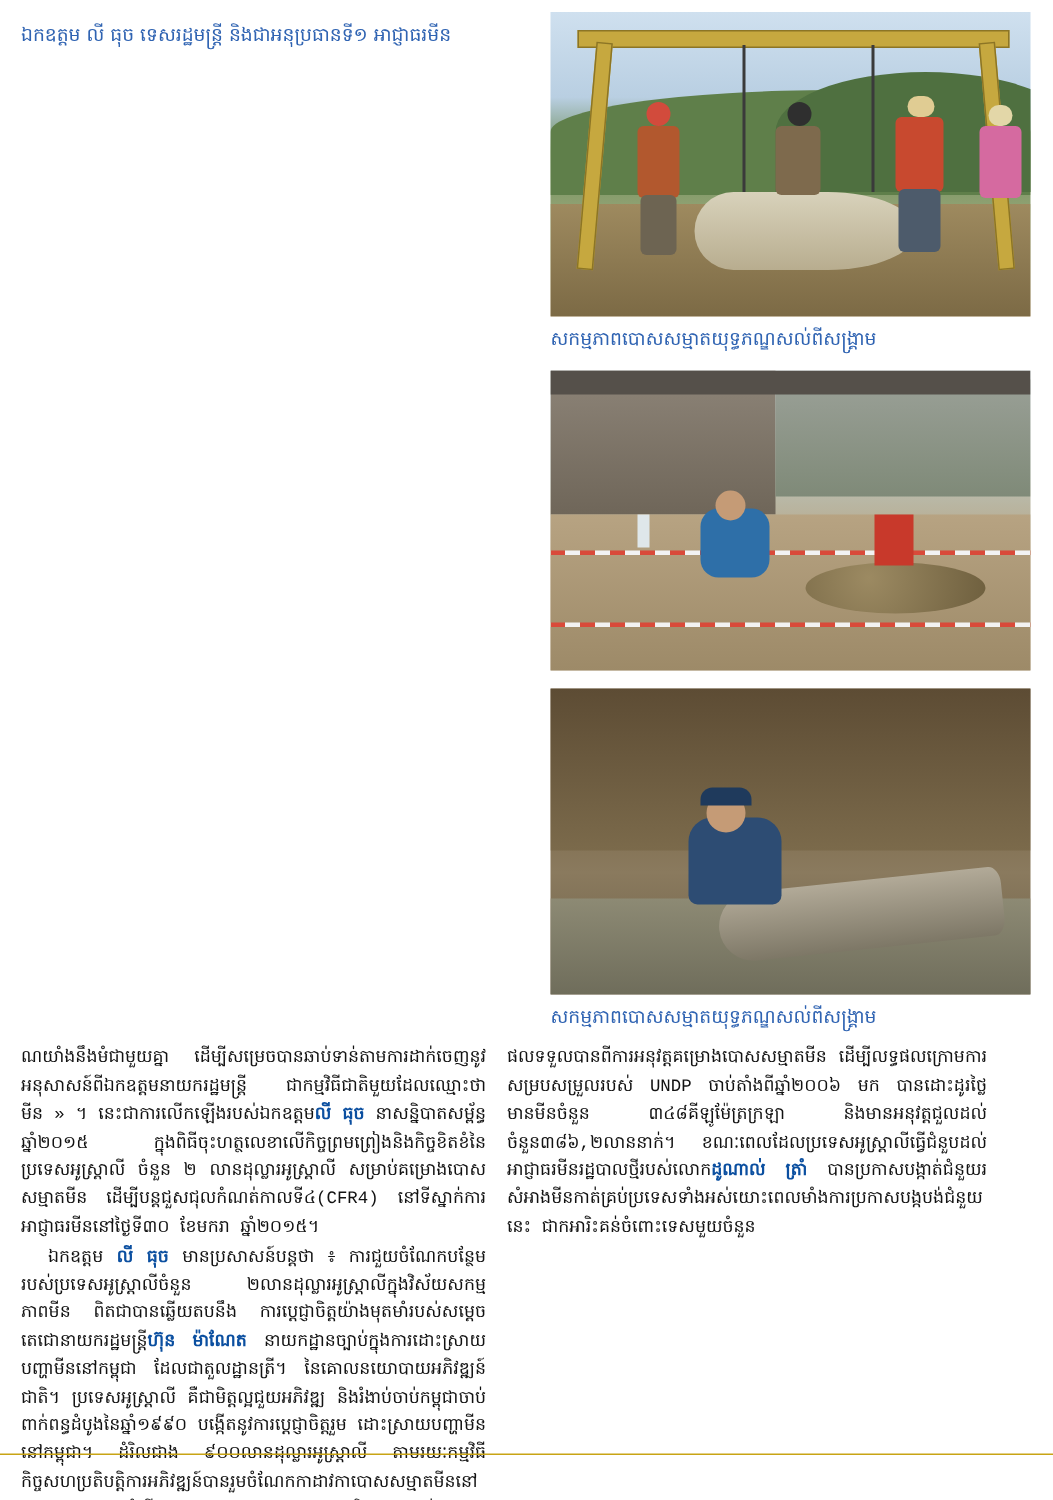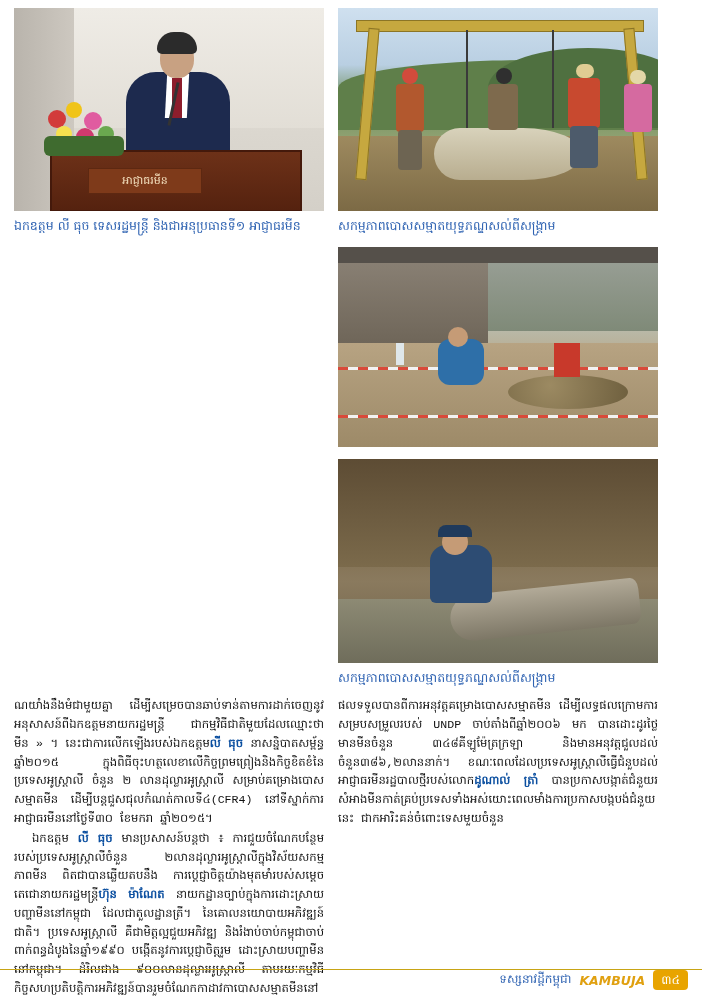--- a/index.html
+++ b/index.html
@@ -28,20 +28,21 @@
     gap: 14px;
     align-items: flex-start;
   }
   .col-left-top {
     width: 310px;
     flex: 0 0 310px;
   }
   .col-right-top {
     width: 320px;
     flex: 0 0 320px;
+    margin-left: 29px;
   }
 
   .photo {
     position: relative;
     overflow: hidden;
     background: #cfd6cf;
   }
 
   
   .photo-podium {
@@ -269,41 +270,20 @@
   }
 </style>
 </head>
 <body>
 
 <div class="page">
 
   <div class="top-row">
 
     <div class="col-left-top">
-      <div class="photo photo-podium">
-        <div class="pod-backwall"></div>
-        <div class="pod-curtain"></div>
-        <div class="pod-person-body"></div>
-        <div class="pod-person-shirt"></div>
-        <div class="pod-person-tie"></div>
-        <div class="pod-person-head"></div>
-        <div class="pod-person-hair"></div>
-        <div class="pod-mic"></div>
-        <div class="pod-desk"></div>
-        <div class="pod-desk-plate">អាជ្ញាធរមីន</div>
-        <div class="pod-flowers">
-          <span class="pf" style="left:4px;  top:10px; width:18px;height:18px;background:#d23b3b;"></span>
-          <span class="pf" style="left:22px; top:2px;  width:16px;height:16px;background:#f0c419;"></span>
-          <span class="pf" style="left:40px; top:12px; width:18px;height:18px;background:#e05ca0;"></span>
-          <span class="pf" style="left:12px; top:26px; width:16px;height:16px;background:#f5e14f;"></span>
-          <span class="pf" style="left:32px; top:28px; width:18px;height:18px;background:#cf3a6e;"></span>
-          <span class="pf" style="left:54px; top:26px; width:16px;height:16px;background:#6aa84f;"></span>
-          <span class="pf" style="left:0px;  top:36px; width:80px;height:20px;background:#3f6b2f;border-radius:6px;"></span>
-        </div>
-      </div>
       <div class="caption">ឯកឧត្តម លី ធុច ទេសរដ្ឋមន្ត្រី និងជាអនុប្រធានទី១ អាជ្ញាធរមីន</div>
     </div>
 
     <div class="col-right-top">
       <div class="photo photo-lift">
         <div class="lift-hill"></div>
         <div class="lift-hill2"></div>
         <div class="lift-ground"></div>
         <div class="lift-beam"></div>
         <div class="lift-leg" style="left:24px; top:20px; height:150px; transform:rotate(5deg);"></div>
@@ -365,19 +345,14 @@
       <p class="para indent"><span>ឯកឧត្តម </span><span class="hl">លី ធុច</span><span> មានប្រសាសន៍បន្តថា ៖ ការជួយចំណែកបន្ថែមរបស់ប្រទេសអូស្ត្រាលីចំនួន ២លានដុល្លារអូស្ត្រាលីក្នុងវិស័យសកម្មភាពមីន ពិតជាបានឆ្លើយតបនឹង ការប្តេជ្ញាចិត្តយ៉ាងមុតមាំរបស់សម្តេចតេជោនាយករដ្ឋមន្ត្រី</span><span class="hl">ហ៊ុន ម៉ាណែត</span><span> នាយកដ្ឋានច្បាប់ក្នុងការដោះស្រាយបញ្ហាមីននៅកម្ពុជា ដែលជាតួលដ្ឋានត្រី។ នៃគោលនយោបាយអភិវឌ្ឍន៍ជាតិ។ ប្រទេសអូស្ត្រាលី គឺជាមិត្តល្អជួយអភិវឌ្ឍ និងរំងាប់ចាប់កម្ពុជាចាប់ពាក់ពន្ធដំបូងនៃឆ្នាំ១៩៩០ បង្កើតនូវការប្តេជ្ញាចិត្តរួម ដោះស្រាយបញ្ហាមីននៅកម្ពុជា។ ដំរិលជាង ៩០០លានដុល្លារអូស្ត្រាលី តាមរយៈកម្មវិធីកិច្ចសហប្រតិបត្តិការអភិវឌ្ឍន៍បានរួមចំណែកកាដាវកាបោសសម្មាតមីននៅកម្ពុជា ក្នុងនោះចំកើតជាង ៣៥ លានដុល្លារអាមេរិក សម្រាប់គម្រោង CFR ចាប់តាំងពីឆ្នាំ២០០១។</span></p>
 
     </div>
 
     <div class="col-right">
       <p class="para"><span>ផលទទួលបានពីការអនុវត្តគម្រោងបោសសម្មាតមីន ដើម្បីលទ្ធផលក្រោមការសម្របសម្រួលរបស់ UNDP ចាប់តាំងពីឆ្នាំ២០០៦ មក បានដោះដូរថ្លៃមានមីនចំនួន ៣៤៨គីឡូម៉ែត្រក្រឡា និងមានអនុវត្តជួលដល់ចំនួន៣៨៦,២លាននាក់។ ខណៈពេលដែលប្រទេសអូស្ត្រាលីធ្វើជំនួបដល់អាជ្ញាធរមីនរដ្ឋបាលថ្មីរបស់លោក</span><span class="hl">ដូណាល់ ត្រាំ</span><span> បានប្រកាសបង្កាត់ជំនួយរសំអាងមីនកាត់គ្រប់ប្រទេសទាំងអស់យោះពេលមាំងការប្រកាសបង្កបង់ជំនួយនេះ ជាកអារិះគន់ចំពោះទេសមួយចំនួន</span></p>
     </div>
   </div>
 
   <div class="footer-line"></div>
-  <div class="footer">
-    <span class="foot-text">ទស្សនាវដ្ដីកម្ពុជា</span>
-    <span class="foot-brand">KAMBUJA</span>
-    <span class="page-num">៣៤</span>
-  </div>
 
 </div>
 
 </body></html>

